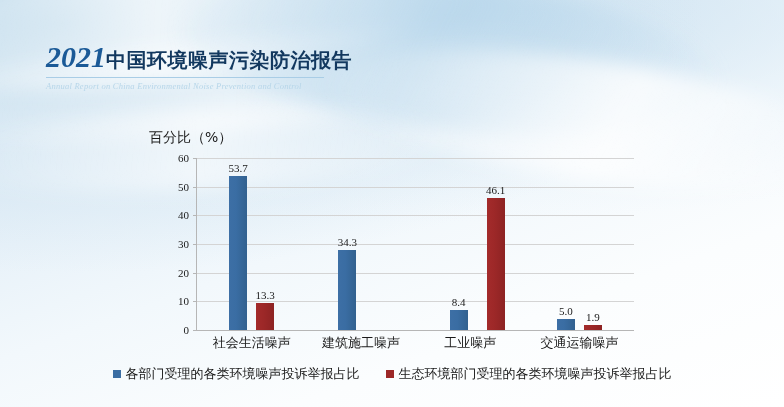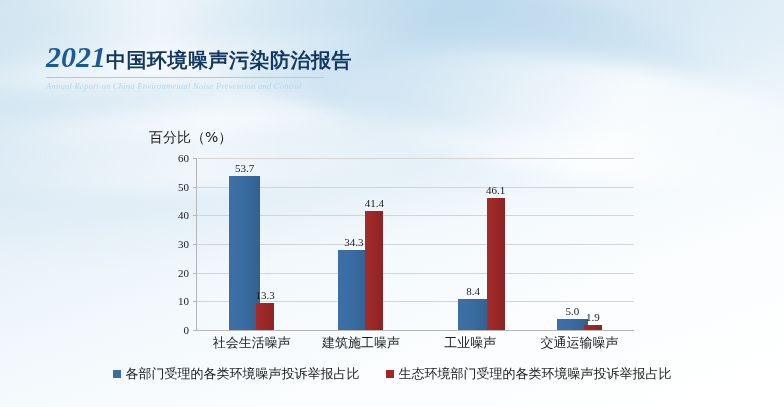--- a/index.html
+++ b/index.html
@@ -161,21 +161,21 @@
   .group {
     position: absolute;
     bottom: 0;
     height: 172px;
   }
   .bar {
     position: absolute;
     bottom: 0;
     width: 18px;
   }
-  .bar.blue  { background: linear-gradient(90deg, #3d6fa5 0%, #3a6da3 40%, #32618f 100%); padding-left: 13px; }
+  .bar.blue  { background: linear-gradient(90deg, #3d6fa5 0%, #3a6da3 40%, #32618f 100%); }
   .bar.red   { background: linear-gradient(90deg, #a32b2b 0%, #9d2828 40%, #8d2323 100%); }
   .bar-value {
     position: absolute;
     left: 50%;
     transform: translateX(-50%);
     bottom: 100%;
     margin-bottom: 2px;
     font-family: "Liberation Serif", serif;
     font-size: 11px;
     color: #1a1a1a;
@@ -269,27 +269,24 @@
           </div>
           <div class="bar red" style="left: 59.125px; height: 27px;">
             <div class="bar-value">13.3</div>
           </div>
           <div class="cat-label">社会生活噪声</div>
         </div>
         <div class="group" style="left: 109.25px; width: 109.25px;">
           <div class="bar blue" style="left: 32.125px; height: 80px;">
             <div class="bar-value">34.3</div>
           </div>
-          <div class="bar red" style="left: 59.125px; height: 118.68px;">
-            <div class="bar-value">41.4</div>
-          </div>
           <div class="cat-label">建筑施工噪声</div>
         </div>
         <div class="group" style="left: 218.5px; width: 109.25px;">
-          <div class="bar blue" style="left: 42px; height: 31px;">
+          <div class="bar blue" style="left: 34px; height: 20px;">
             <div class="bar-value">8.4</div>
           </div>
           <div class="bar red" style="left: 59.125px; height: 132.153px; margin-left: 12px;">
             <div class="bar-value">46.1</div>
           </div>
           <div class="cat-label">工业噪声</div>
         </div>
         <div class="group" style="left: 327.75px; width: 109.25px;">
           <div class="bar blue" style="left: 32.125px; height: 10.6067px;">
             <div class="bar-value">5.0</div>

